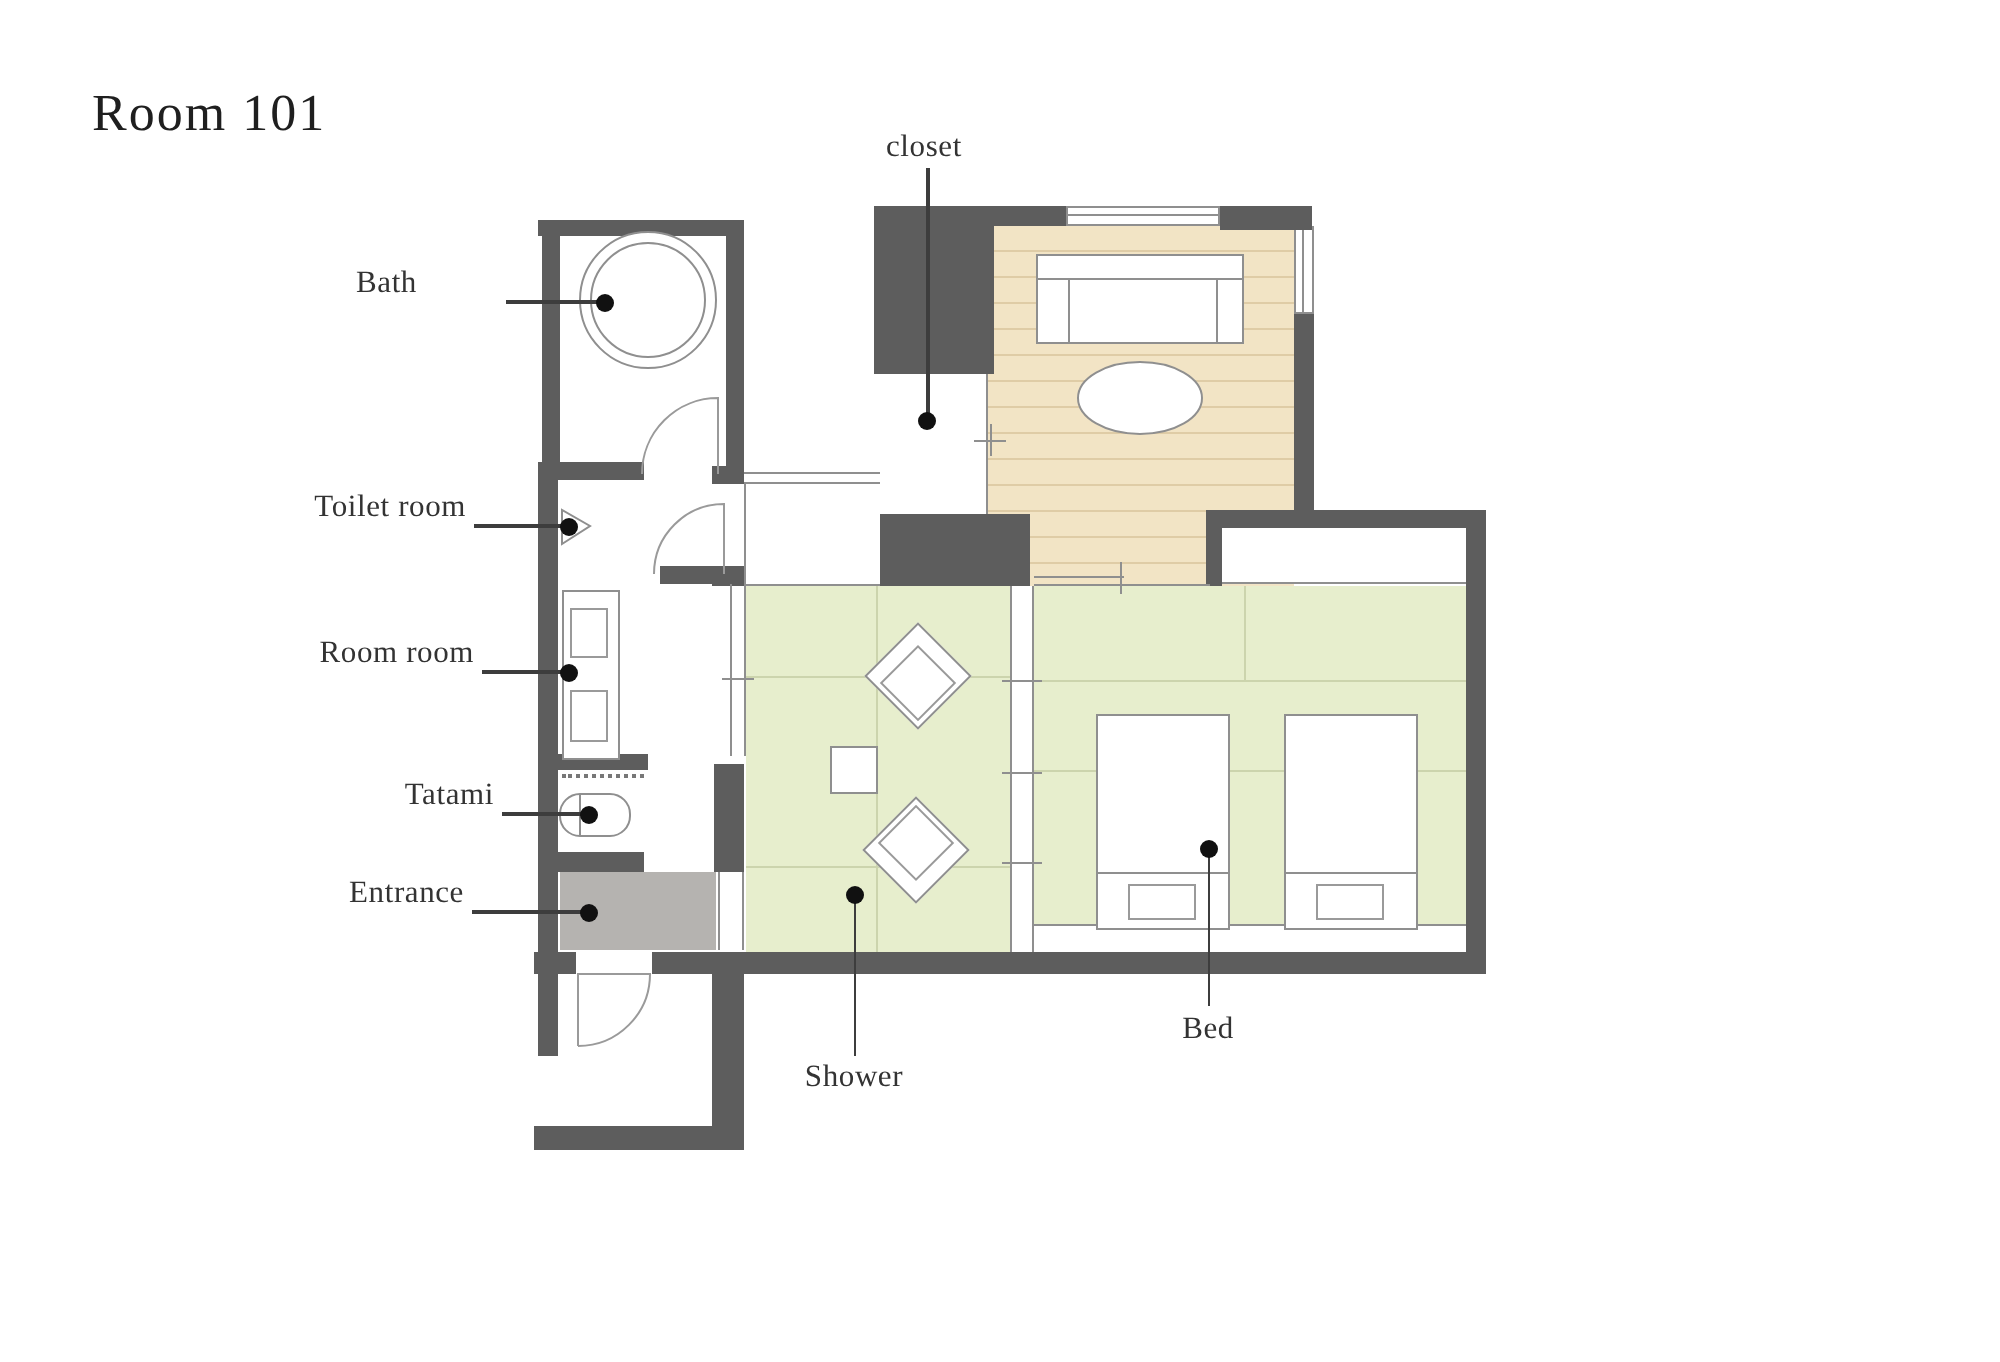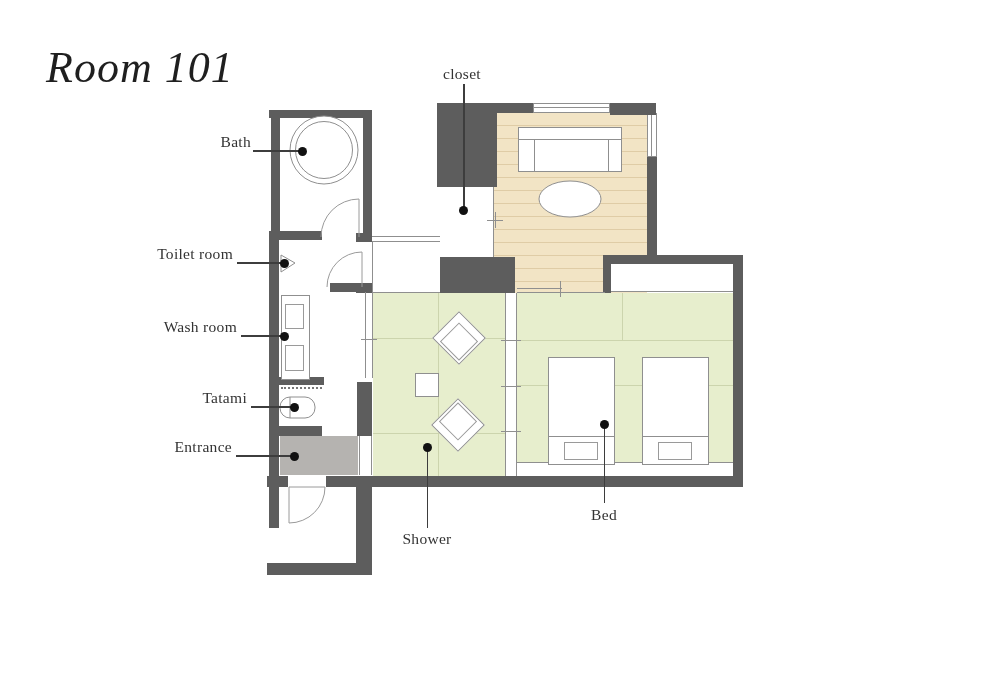--- a/index.html
+++ b/index.html
@@ -12,21 +12,21 @@
   .floor-wood{position:absolute;background:repeating-linear-gradient(to bottom,
       var(--wood-floor,#f2e4c5) 0px, var(--wood-floor,#f2e4c5) 12px,
       var(--wood-line,#dfcca6) 12px, var(--wood-line,#dfcca6) 13px);}
   .floor-tatami{position:absolute;background:var(--tatami-floor,#e7eecd);}
   .floor-entrance{position:absolute;background:var(--entrance-floor,#b5b3b0);}
   .white{position:absolute;background:#fff;}
   .furn{position:absolute;background:#fff;border:1px solid var(--outline,#8f8f8f);}
   .lbl{position:absolute;color:var(--label,#333333);font-size:15.5px;letter-spacing:.3px;white-space:nowrap;}
   .leader{position:absolute;background:var(--leader,#3d3d3d);}
   .dot{position:absolute;width:9px;height:9px;border-radius:50%;background:#111;}
-  .title{position:absolute;color:var(--title,#1f1f1f);font-size:44px;letter-spacing:1px;font-style:italic;}
+  .title{position:absolute;color:var(--title,#1f1f1f);font-size:26px;letter-spacing:1px;}
   svg{position:absolute;left:0;top:0;}
 </style>
 </head>
 <body>
 
 <div id="stage">
 
   <div class="title" style="left:46px;top:42px;">Room 101</div>
 
   <div class="floor-wood" style="left:493px;top:113px;width:154px;height:180px;"></div>
@@ -139,29 +139,29 @@
   </div>
   <div class="furn" style="left:642px;top:357px;width:65px;height:106px;">
     <div class="ln" style="left:0;top:78px;width:65px;height:1px;"></div>
     <div class="furn" style="left:15px;top:84px;width:32px;height:16px;border-color:#9a9a9a;"></div>
   </div>
 
   <div class="lbl" style="left:443px;top:65px;width:44px;text-align:left;">closet</div>
   <div class="leader" style="left:463px;top:84px;width:1.5px;height:126px;"></div>
   <div class="dot" style="left:458.5px;top:205.5px;"></div>
 
-  <div class="lbl" style="left:191px;top:133px;width:60px;text-align:right;">Bath</div>
+  <div class="lbl" style="left:178px;top:133px;width:60px;text-align:left;">Bath</div>
   <div class="leader" style="left:253px;top:150px;width:49px;height:1.5px;"></div>
   <div class="dot" style="left:297.5px;top:146.5px;"></div>
 
   <div class="lbl" style="left:133px;top:245px;width:100px;text-align:right;">Toilet room</div>
   <div class="leader" style="left:237px;top:262px;width:47px;height:1.5px;"></div>
   <div class="dot" style="left:279.5px;top:258.5px;"></div>
 
-  <div class="lbl" style="left:137px;top:318px;width:100px;text-align:right;">Wash room</div>
+  <div class="lbl" style="left:137px;top:318px;width:100px;text-align:right;">Room room</div>
   <div class="leader" style="left:241px;top:335px;width:43px;height:1.5px;"></div>
   <div class="dot" style="left:279.5px;top:331.5px;"></div>
 
   <div class="lbl" style="left:147px;top:389px;width:100px;text-align:right;">Tatami</div>
   <div class="leader" style="left:251px;top:406px;width:43px;height:1.5px;"></div>
   <div class="dot" style="left:289.5px;top:402.5px;"></div>
 
   <div class="lbl" style="left:132px;top:438px;width:100px;text-align:right;">Entrance</div>
   <div class="leader" style="left:236px;top:455px;width:58px;height:1.5px;"></div>
   <div class="dot" style="left:289.5px;top:451.5px;"></div>

